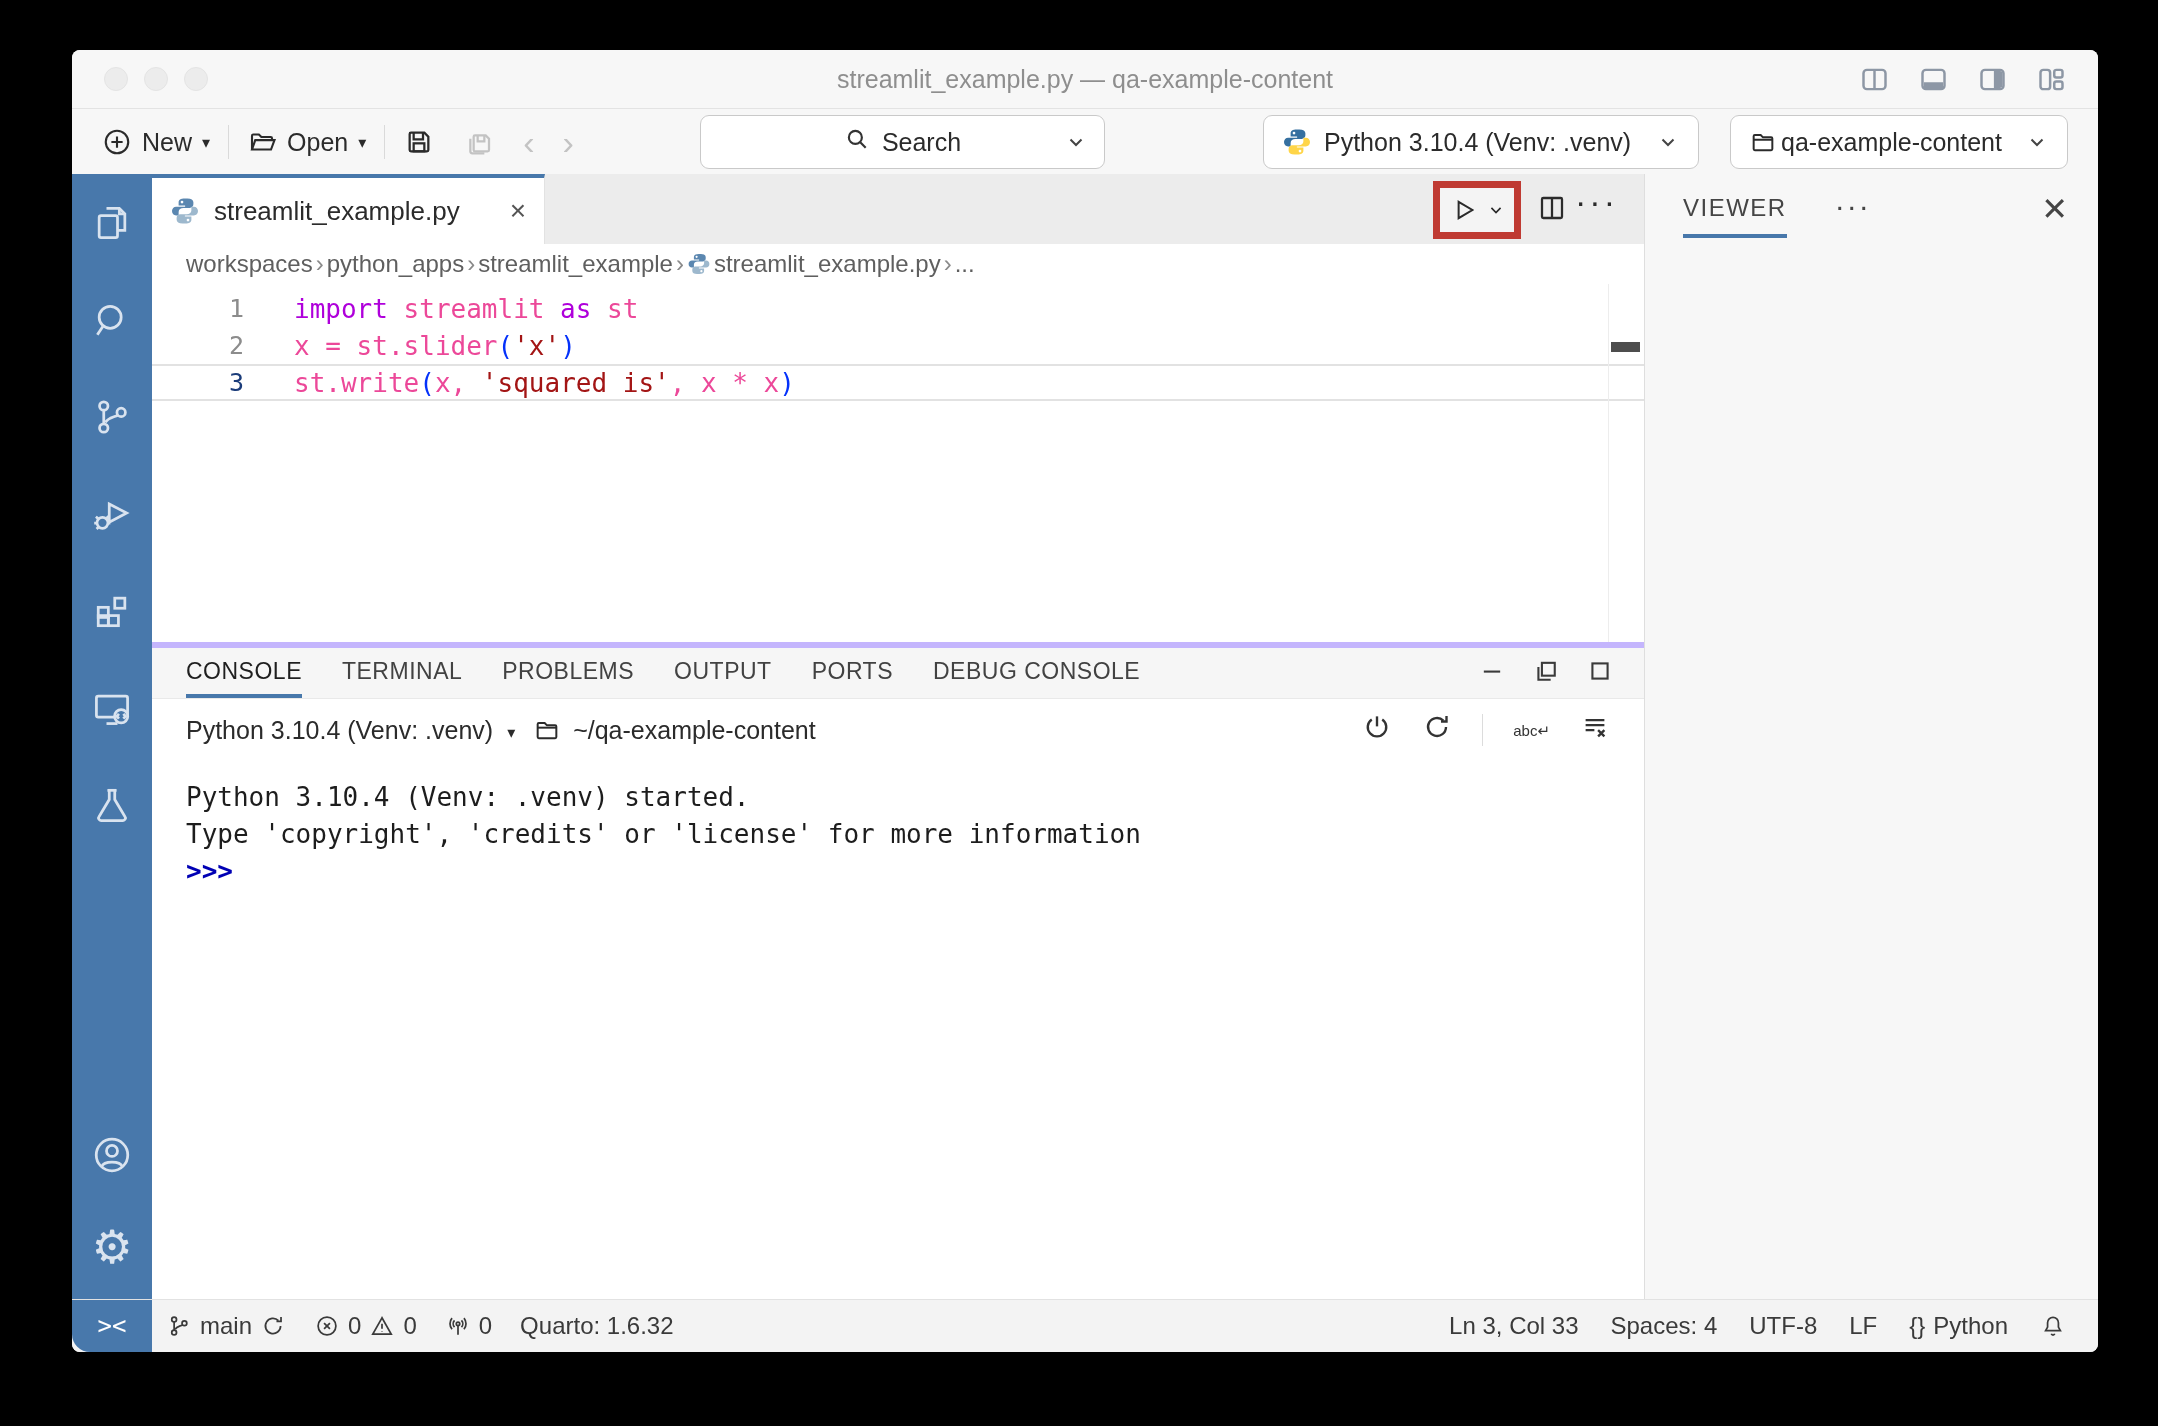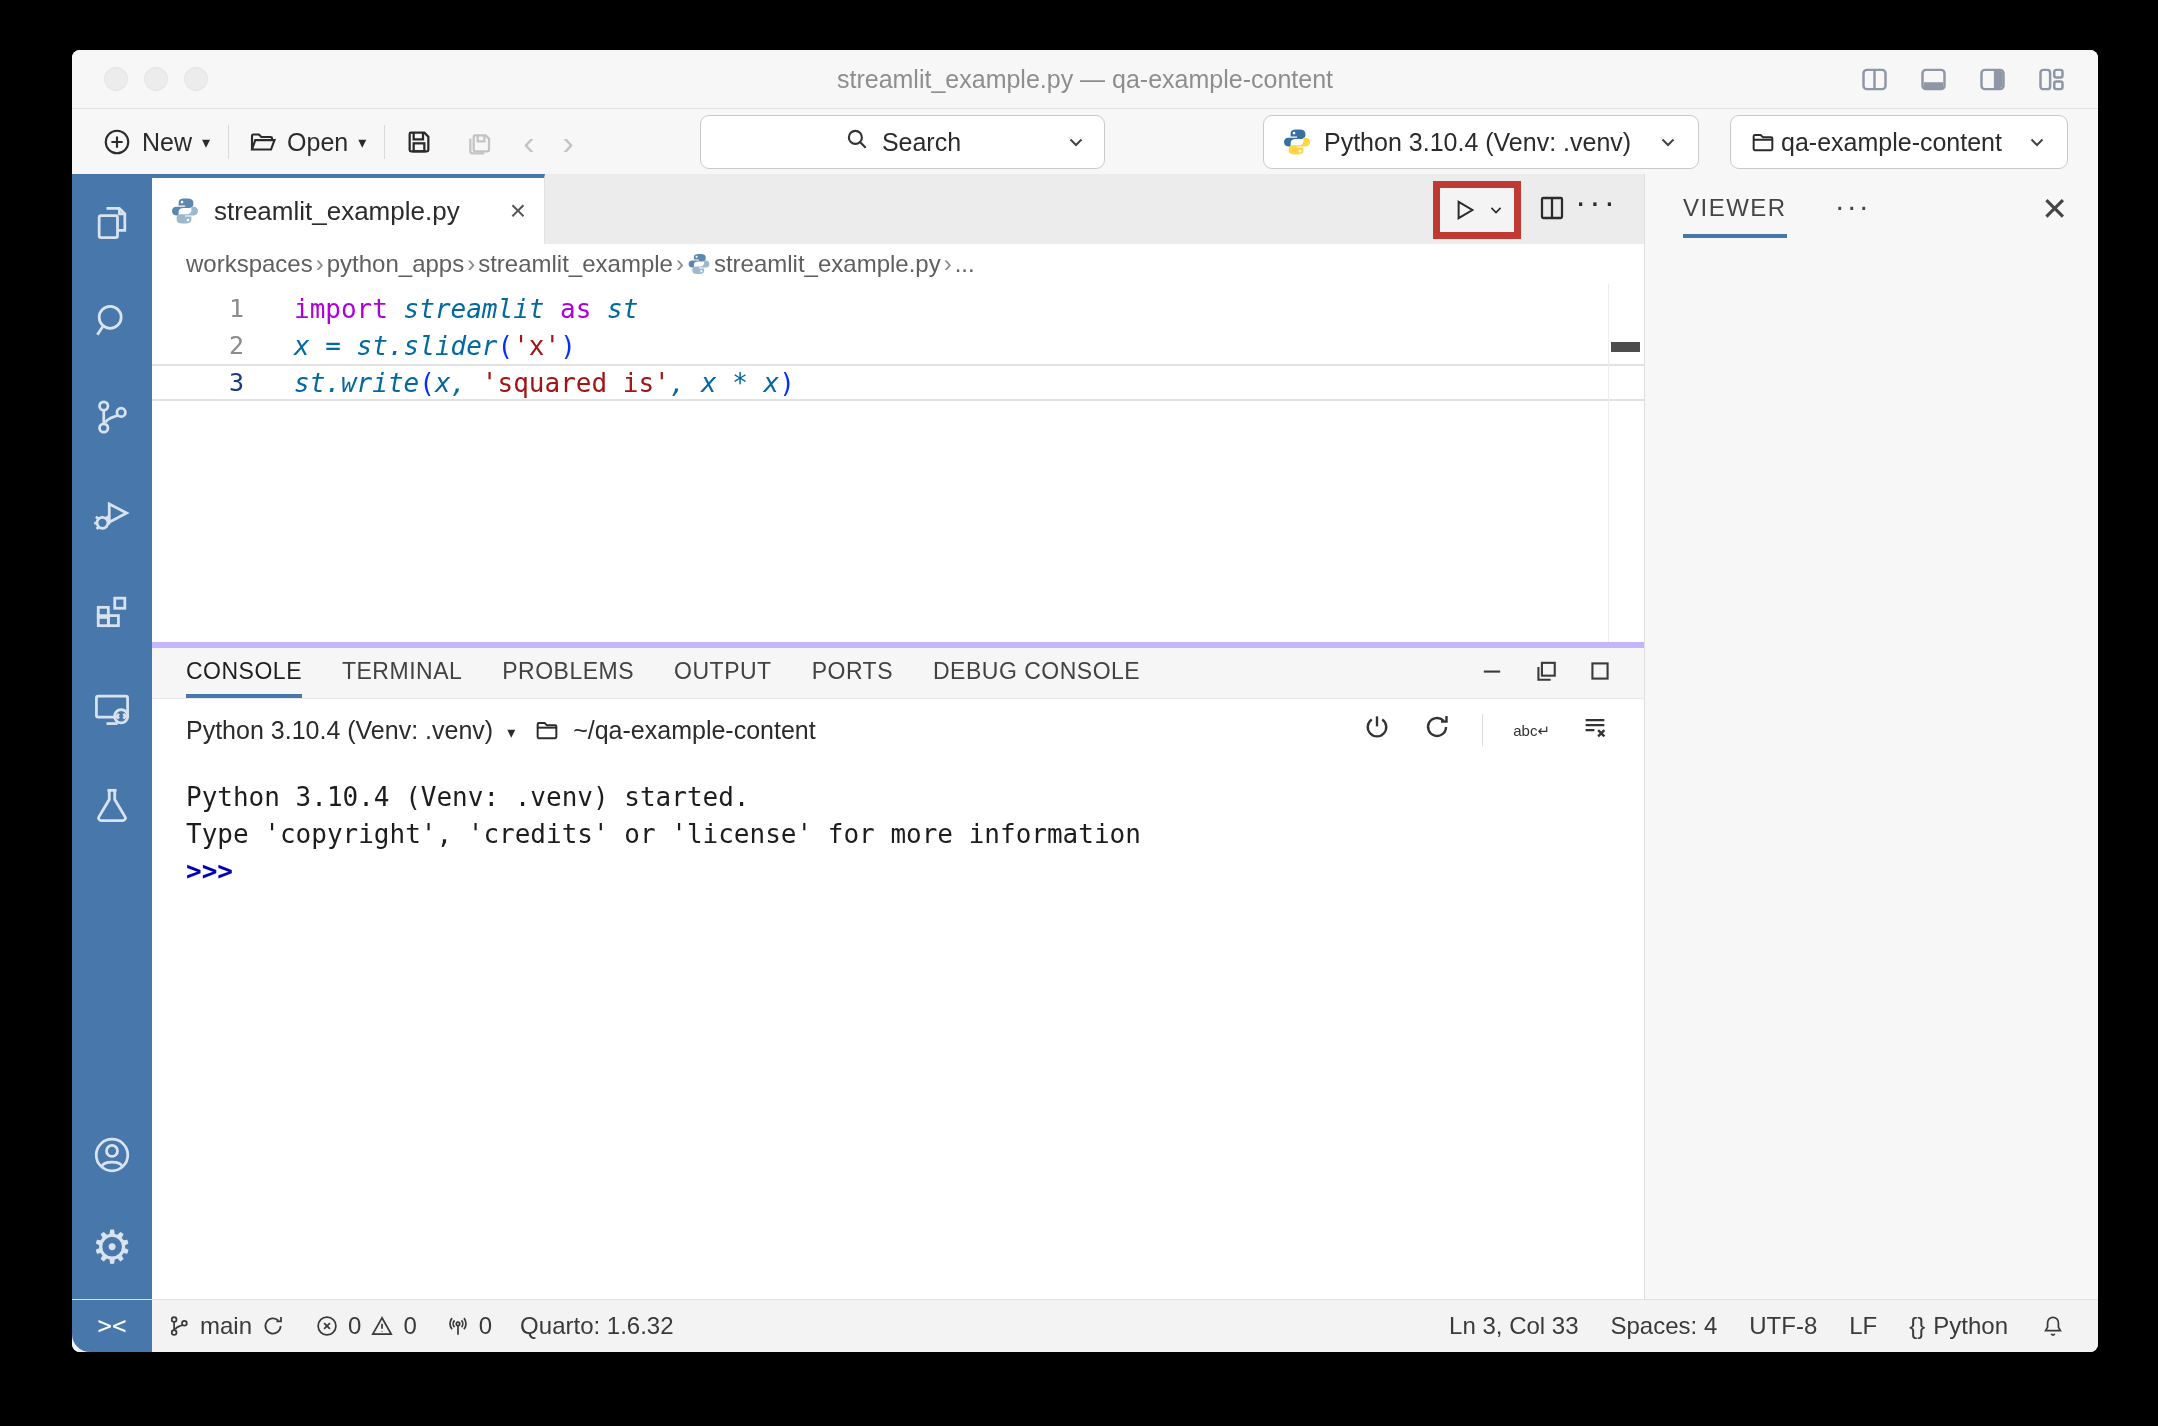--- a/index.html
+++ b/index.html
@@ -67,21 +67,21 @@
 
   
   .editor{flex:1;position:relative;background:#fff;overflow:hidden;}
   .code-lines{padding-top:6px;font-family:"DejaVu Sans Mono",monospace;font-size:26px;}
   .code-line{display:flex;align-items:center;height:37px;box-sizing:border-box;}
   .code-line .gutter{width:92px;text-align:right;color:#8c8c8c;font-size:25px;flex-shrink:0;}
   .code-line .code-text{padding-left:50px;white-space:pre;}
   .code-line.active{border-top:2px solid #e2e2e2;border-bottom:2px solid #e2e2e2;}
   .code-line.active .gutter{color:#1b3c7a;}
   .tk-kw{color:#af00db;}
-  .tk-code{color:#0369a1;font-style:italic;}
+  .tk-code{color:#ec4899;}
   .tk-str{color:#a31515;}
   .tk-paren{color:#0431fa;}
   .scroll-track{position:absolute;right:0;top:0;width:35px;height:100%;border-left:1px solid #ededed;}
   .scroll-thumb{position:absolute;right:4px;top:58px;width:29px;height:10px;background:#4d4d4d;}
 
   
   .console{height:652px;border-top:6px solid #c4b5fd;display:flex;flex-direction:column;background:#fff;flex-shrink:0;}
   .panel-tabs{height:50px;background:#f6f6f6;display:flex;align-items:stretch;padding:0 34px;gap:40px;position:relative;flex-shrink:0;}
   .panel-tab{display:flex;align-items:center;font-size:23px;color:#424242;letter-spacing:0.5px;border-bottom:4px solid transparent;box-sizing:border-box;}
   .panel-tab.active{color:#1f1f1f;border-bottom-color:#4878ab;}

